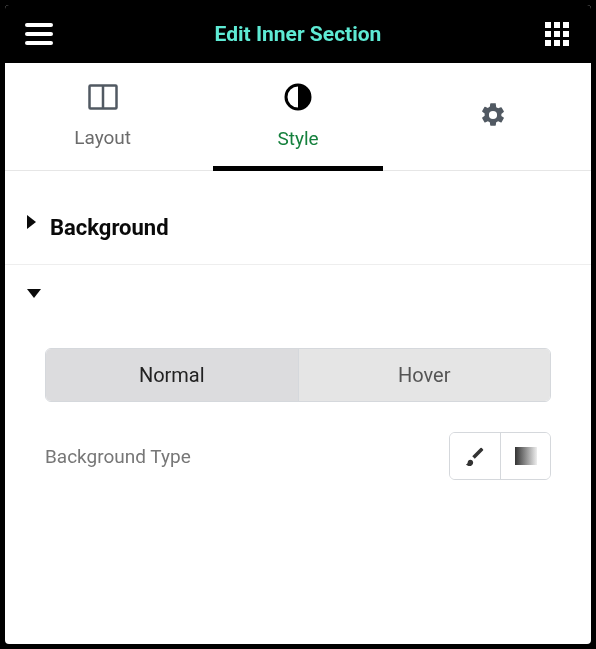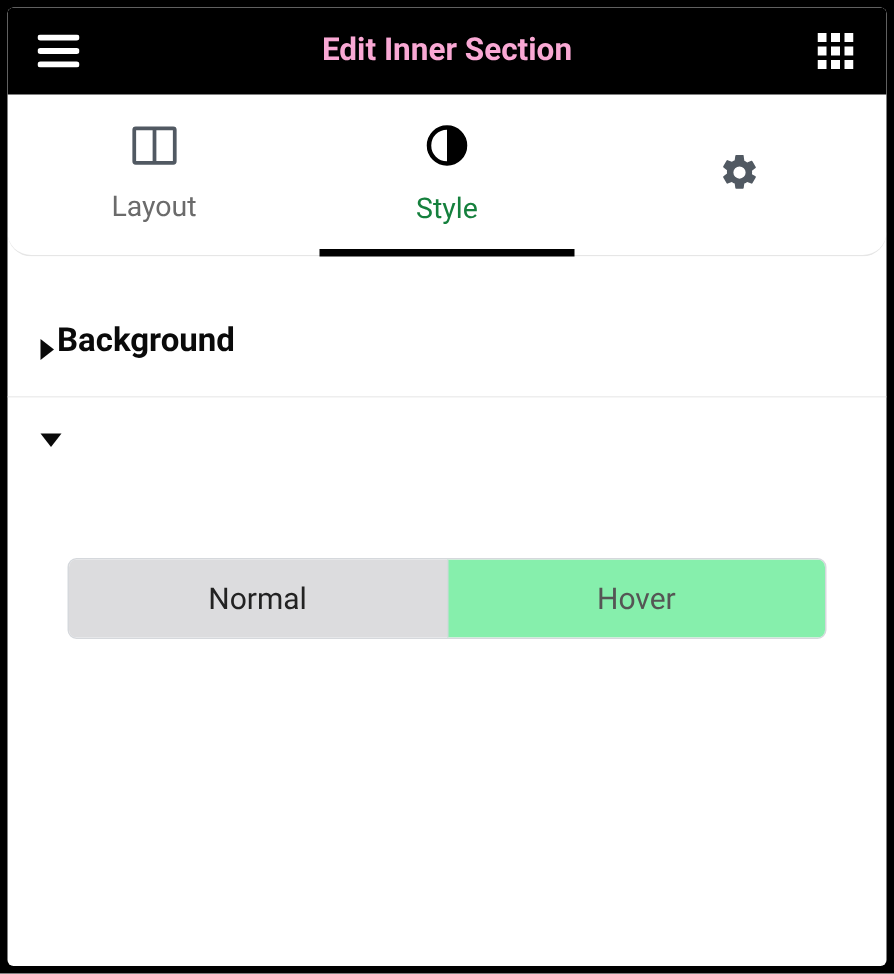--- a/index.html
+++ b/index.html
@@ -1,42 +1,42 @@
 <!DOCTYPE html>
 <html><head>
 <meta charset="utf-8">
 <style>
   * { box-sizing: border-box; margin: 0; padding: 0; }
   html, body { width: 596px; height: 649px; font-family: -apple-system, BlinkMacSystemFont, "Segoe UI", Roboto, Arial, sans-serif; }
   body { background: #000; padding: 5px; }
   .frame { width: 100%; height: 100%; background: #fff; border-radius: 4px; overflow: hidden; display: flex; flex-direction: column; }
 
   
-  .header { background: #000; color: #f9a8d4; height: 58px; display: flex; align-items: center; justify-content: space-between; padding: 0 18px; }
+  .header { background: #000; color: #5eead4; height: 58px; display: flex; align-items: center; justify-content: space-between; padding: 0 18px; }
   .header-title { font-size: 21px; font-weight: 700; text-align: center; flex: 1; }
   .hamburger, .apps { width: 32px; height: 32px; display: flex; align-items: center; justify-content: center; cursor: pointer; }
 
   
-  .tabs { display: flex; border-bottom: 1px solid #e6e6e6; border-radius: 16px; }
+  .tabs { display: flex; border-bottom: 1px solid #e6e6e6; }
   .tab { flex: 1; display: flex; flex-direction: column; align-items: center; justify-content: center; padding: 20px 0 20px 0; cursor: pointer; gap: 12px; position: relative; }
   .tab-label { font-size: 19px; color: #6b6b6b; }
   .tab.active .tab-label { color: #15803d; }
   .tab .tab-icon { color: #515962; }
   .tab.active .tab-icon { color: #000; }
   .tab.active::after { content: ""; position: absolute; bottom: -1px; left: 50%; transform: translateX(-50%); width: 170px; height: 5px; background: #000; }
 
   
   .section { border-bottom: 1px solid #eee; }
-  .section-header { display: flex; align-items: flex-end; padding: 24px 22px; cursor: pointer; gap: 2px; }
+  .section-header { display: flex; align-items: flex-start; padding: 24px 22px; cursor: pointer; gap: 14px; }
   .section-title { font-size: 22px; font-weight: 700; color: #0a0a0a; }
   .section-content { padding: 8px 40px 30px 40px; }
 
   
-  .segmented { display: flex; width: 100%; border: 1px solid #d5d8dc; border-radius: 6px; overflow: hidden; margin-top: 42px; margin-bottom: 30px; justify-content: center; }
-  .segmented .seg { flex: 1; text-align: center; padding: 14px 0; font-size: 20px; color: #555; cursor: pointer; background: #86efac; }
+  .segmented { display: flex; width: 100%; border: 1px solid #d5d8dc; border-radius: 6px; overflow: hidden; margin-top: 18px; margin-bottom: 30px; justify-content: center; }
+  .segmented .seg { flex: 1; text-align: center; padding: 14px 0; font-size: 20px; color: #555; cursor: pointer; background: #e5e5e5; }
   .segmented .seg.active { background: #dcdcde; color: #222; }
   .segmented .seg + .seg { border-left: 1px solid #d5d8dc; }
 
   
   .row { display: flex; align-items: center; justify-content: space-between; }
   .row-label { font-size: 19px; color: #777; }
   .btn-group { display: flex; border: 1px solid #d5d8dc; border-radius: 6px; overflow: hidden; }
   .btn { width: 50px; height: 46px; display: flex; align-items: center; justify-content: center; cursor: pointer; background: #fff; color: #333; }
   .btn + .btn { border-left: 1px solid #d5d8dc; }
 
@@ -113,16 +113,29 @@
 
   <div class="section" style="border-bottom:none">
     <div class="section-header">
       <span class="caret-down"></span>
     </div>
     <div class="section-content">
       <div class="segmented">
         <div class="seg active">Normal</div>
         <div class="seg">Hover</div>
       </div>
+      <div class="row">
+        <span class="row-label">Background Type</span>
+        <div class="btn-group">
+          <div class="btn">
+            <svg width="22" height="22" viewBox="0 0 24 24" fill="#333">
+                <path d="M7 16c-1.66 0-3 1.34-3 3 0 1.31-1.16 2-2 2 .92 1.22 2.49 2 4 2 2.21 0 4-1.79 4-4 0-1.66-1.34-3-3-3zM20.71 4.63l-1.34-1.34a.996.996 0 0 0-1.41 0L9 12.25 11.75 15l8.96-8.96a.996.996 0 0 0 0-1.41z"></path>
+              </svg>
+          </div>
+          <div class="btn">
+            <span class="gradient-swatch"></span>
+          </div>
+        </div>
+      </div>
     </div>
   </div>
 
 </div>
 
 </body></html>

